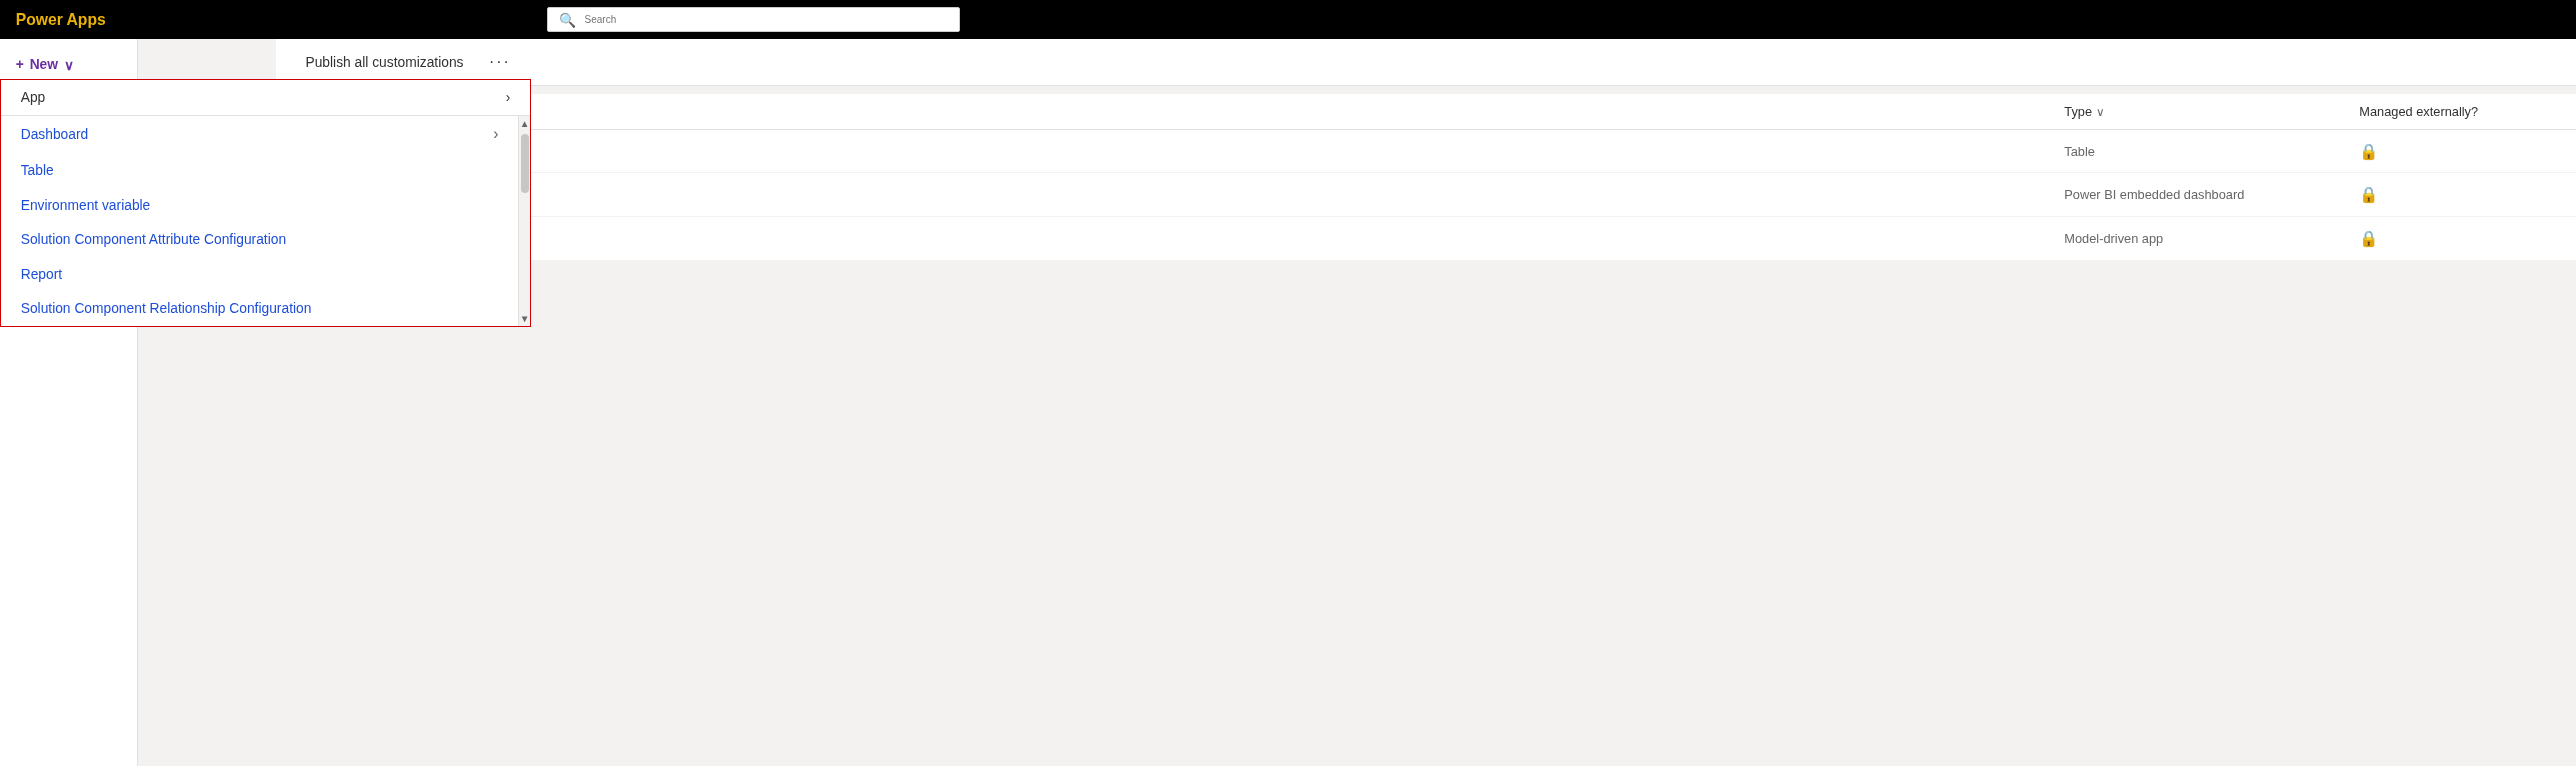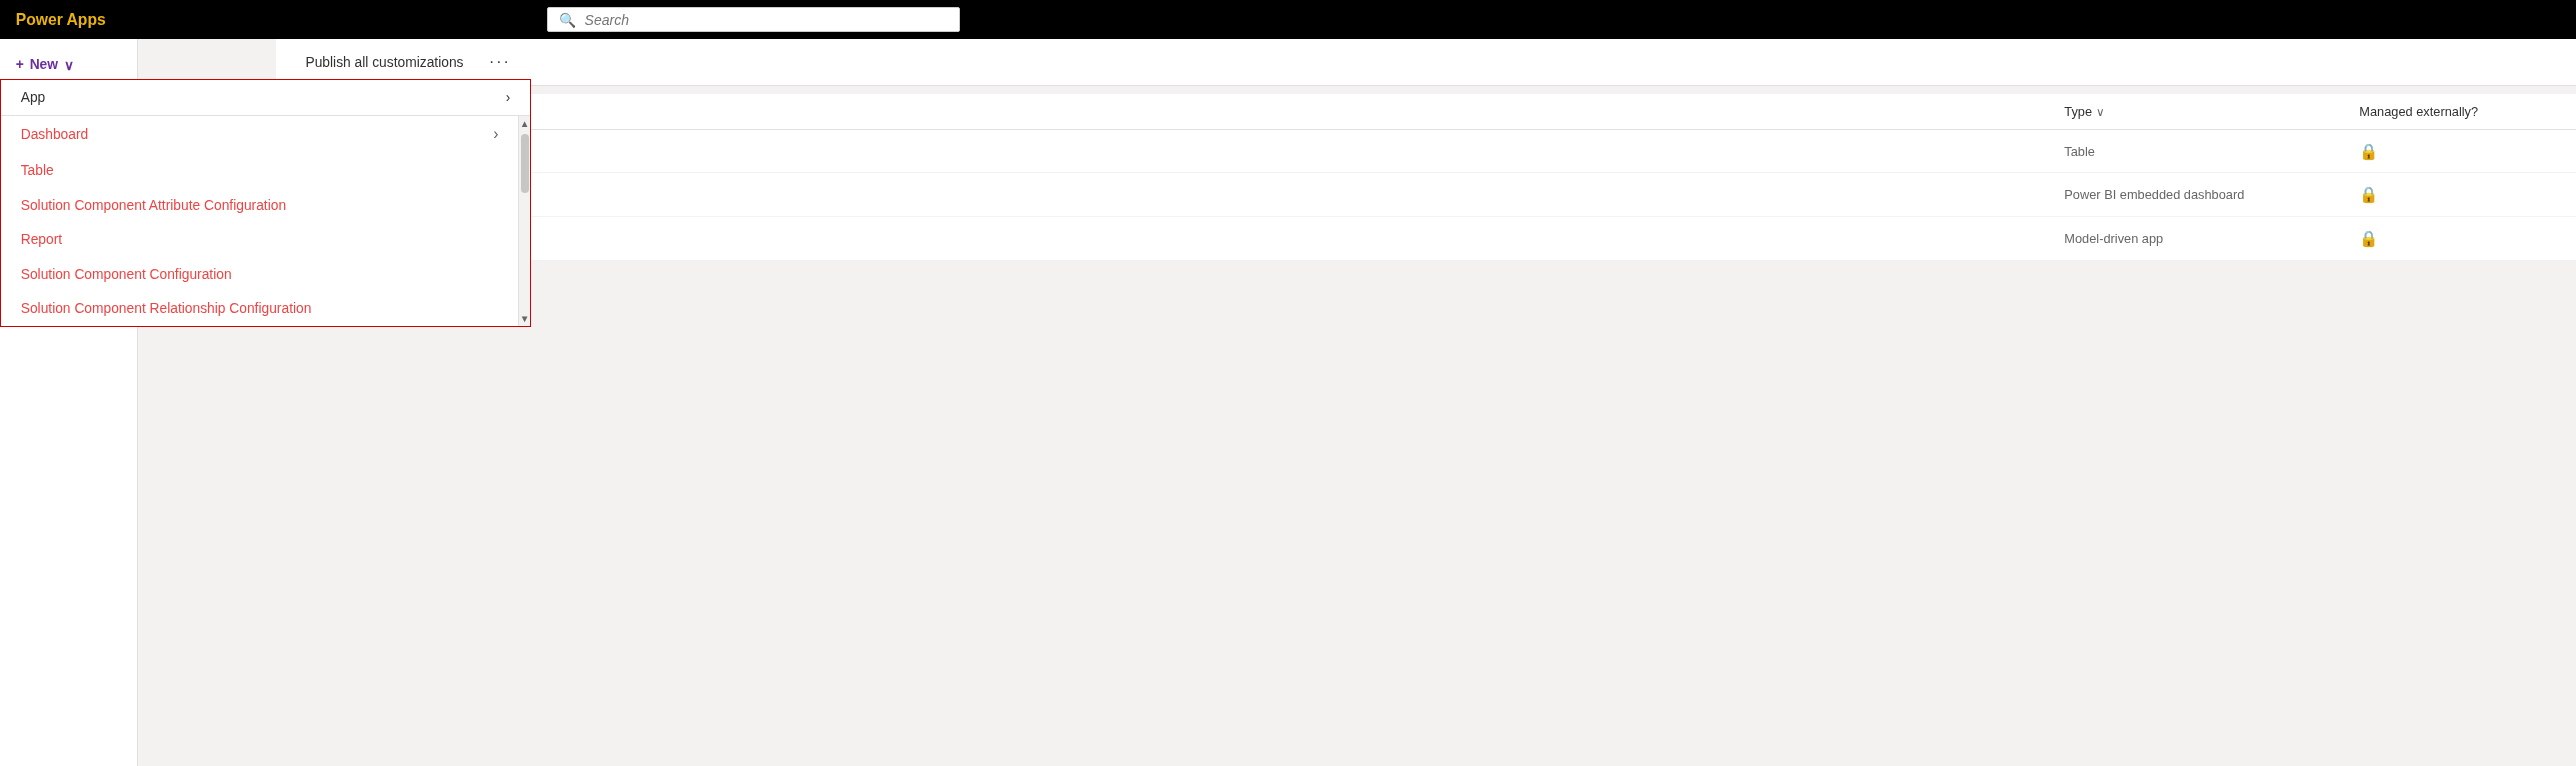--- a/index.html
+++ b/index.html
@@ -105,21 +105,21 @@
     
     .dropdown-left {
       flex: 1;
       display: flex;
       flex-direction: column;
     }
 
     .dropdown-item {
       padding: 9.8px 19.7px;
       font-size: 13.8px;
-      color: #ef4444;
+      color: #1d4ed8;
       cursor: pointer;
       display: flex;
       align-items: center;
       justify-content: space-between;
     }
     .dropdown-item.has-submenu::after {
       content: '›';
       font-size: 15.7px;
       color: #666;
     }
@@ -167,25 +167,24 @@
       width: 413px;
       gap: 7.9px;
     }
     .search-icon-svg {
       color: #666;
       font-size: 13.8px;
     }
     .search-input {
       border: none;
       outline: none;
-      font-size: 14px;
+      font-size: 10px;
       color: #323130;
       flex: 1;
       background: transparent;
-      font-style: italic;
     }
 
     
     .toolbar {
       background: #fff;
       padding: 9.8px 19.7px;
       display: flex;
       align-items: center;
       gap: 15.7px;
       border-bottom: 1px solid #e0e0e0;
@@ -281,27 +280,27 @@
     </div>
     <div class="dropdown-body">
       <div class="dropdown-left">
         <div class="dropdown-item has-submenu">
           <span>Dashboard</span>
         </div>
         <div class="dropdown-item">
           <span>Table</span>
         </div>
         <div class="dropdown-item">
+          <span>Environment variable</span>
+        </div>
+        <div class="dropdown-item">
           <span>Solution Component Attribute Configuration</span>
         </div>
         <div class="dropdown-item">
           <span>Report</span>
-        </div>
-        <div class="dropdown-item">
-          <span>Solution Component Configuration</span>
         </div>
         <div class="dropdown-item">
           <span>Solution Component Relationship Configuration</span>
         </div>
       </div>
       <div class="dropdown-scrollbar">
         <div class="scrollbar-arrow">▲</div>
         <div class="scrollbar-thumb"></div>
         <div class="scrollbar-arrow" style="margin-top:auto;">▼</div>
       </div>

